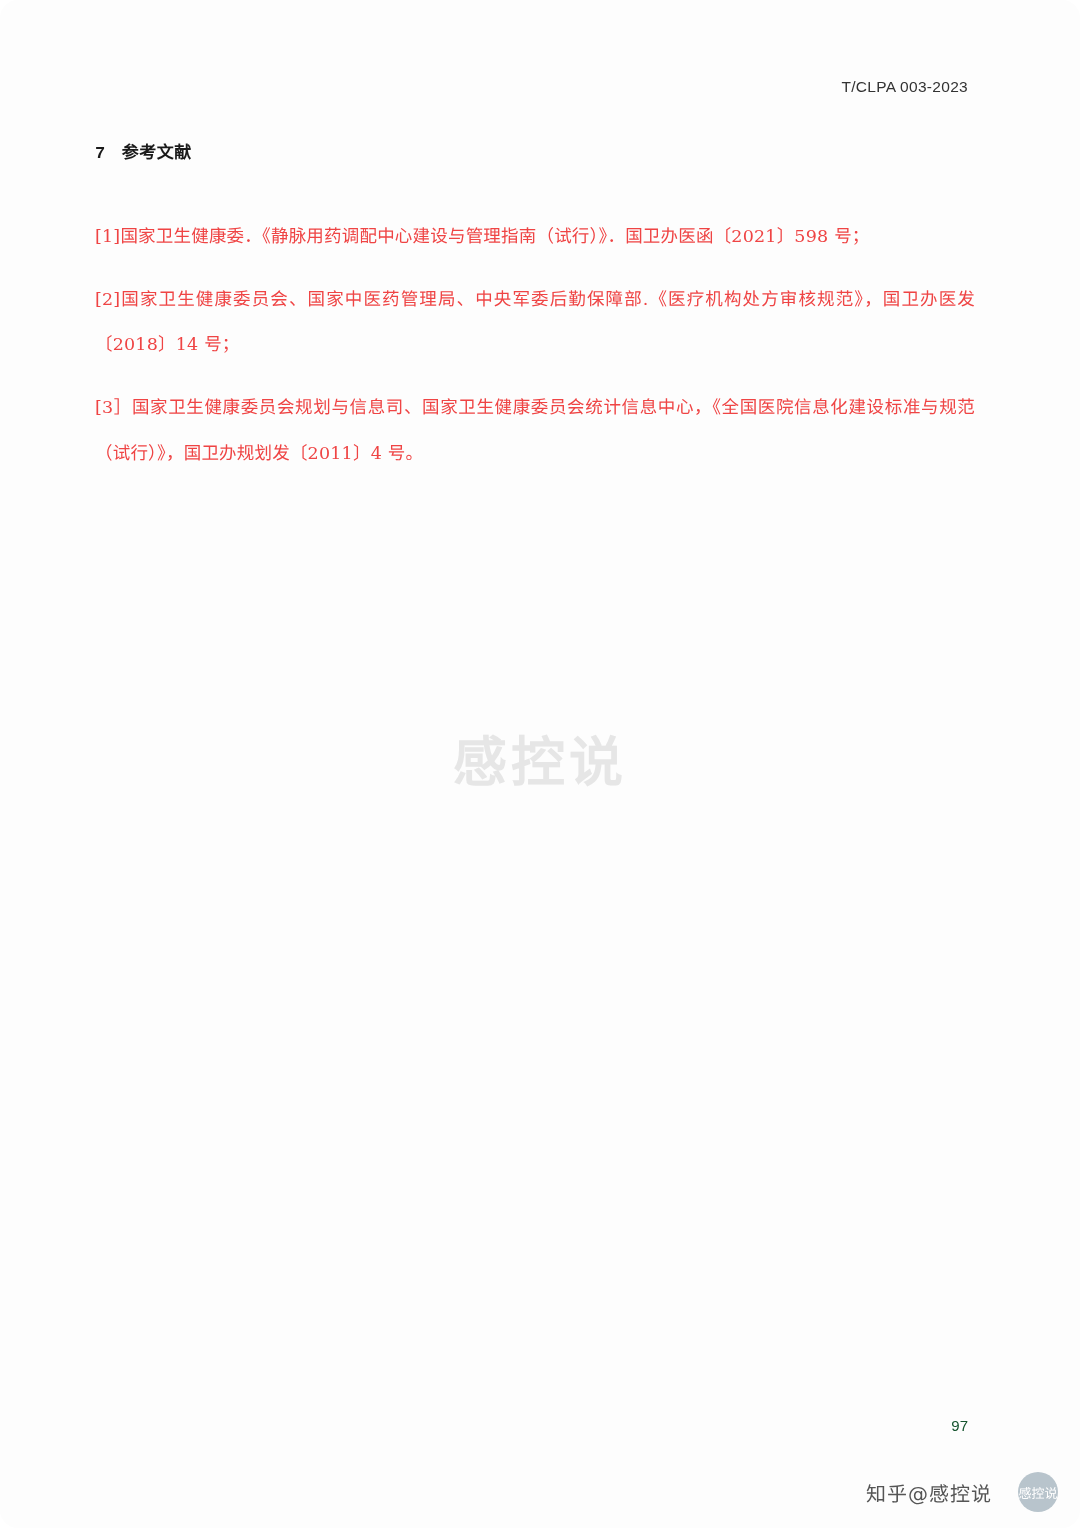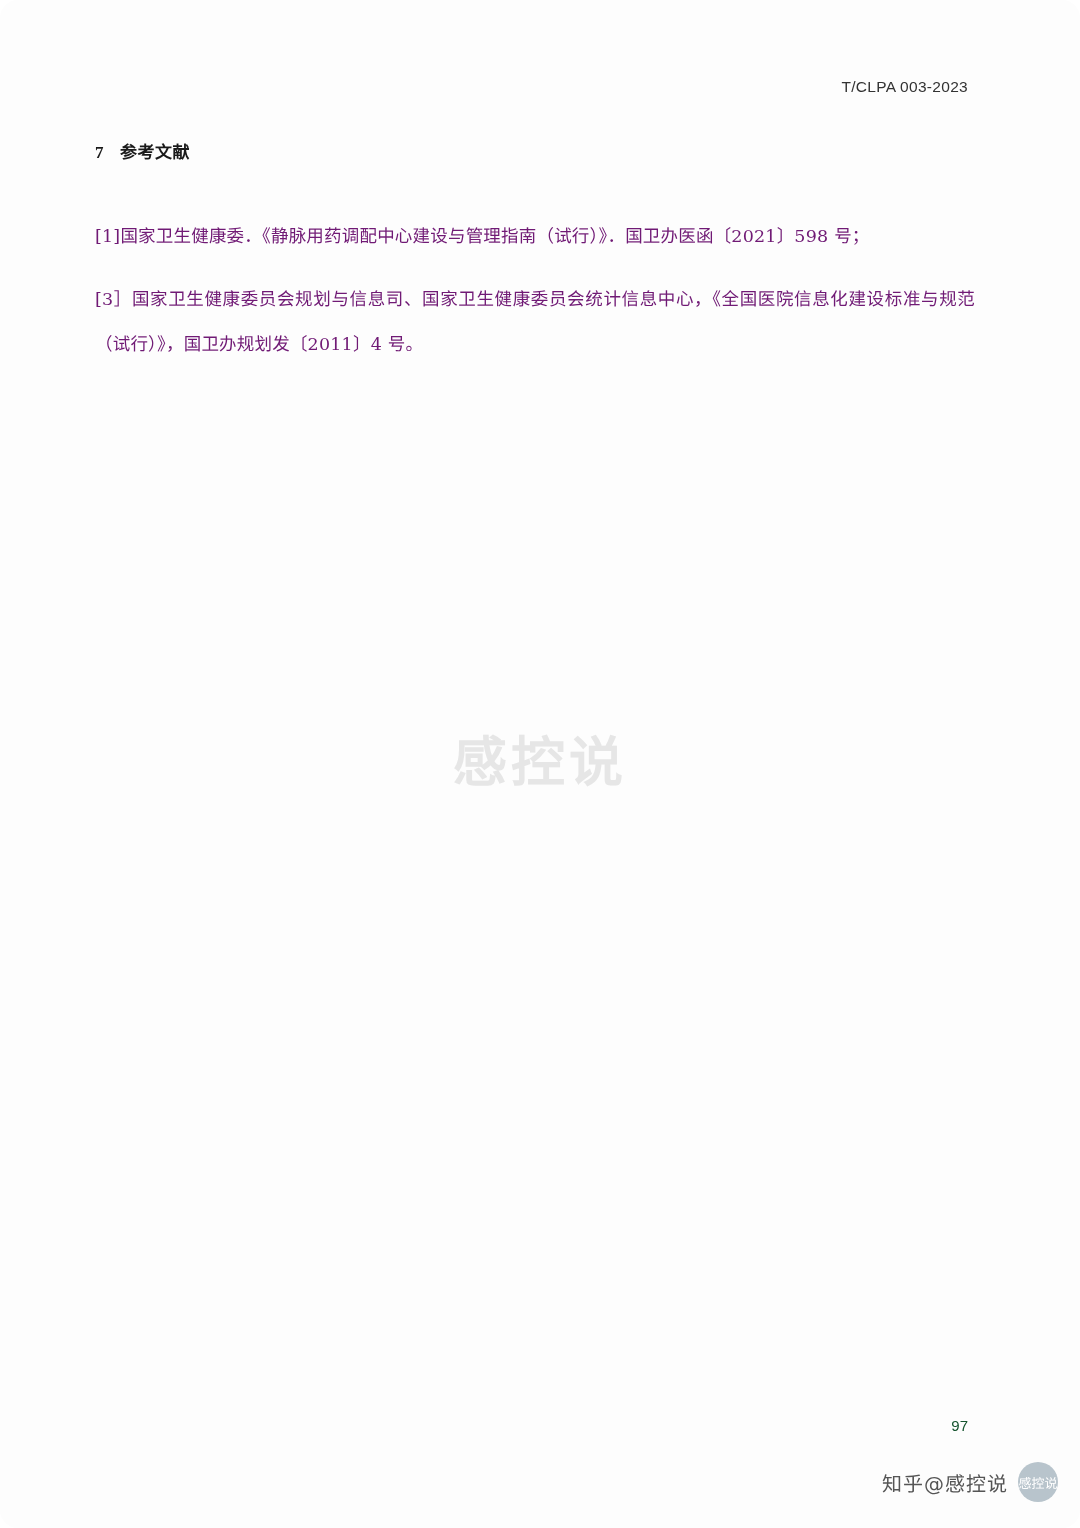--- a/index.html
+++ b/index.html
@@ -34,41 +34,41 @@
     font-size: 15.5px;
     color: #333333;
     letter-spacing: 0.3px;
   }
 
   
   .section-heading {
     position: absolute;
     top: 138px;
     left: 95px;
-    font-family: Liberation Serif, serif;
+    font-family: Liberation Mono, monospace;
     font-size: 17px;
     font-weight: bold;
     color: #1a1a1a;
     letter-spacing: 0.5px;
   }
   .section-heading .num {
     margin-right: 16px;
   }
 
   
   .refs {
     position: absolute;
     top: 196px;
     left: 95px;
     width: 880px;
   }
   .ref-item {
     font-family: "DejaVu Serif", "Liberation Serif", serif;
     font-size: 17.5px;
-    color: #701a75;
+    color: #ef4444;
     line-height: 2.6;
     text-align: justify;
     text-justify: inter-ideograph;
     letter-spacing: 0.2px;
   }
 
   
   .watermark-center {
     position: absolute;
     top: 718px;
@@ -89,25 +89,25 @@
     bottom: 94px;
     right: 112px;
     font-family: "Liberation Sans", sans-serif;
     font-size: 15px;
     color: #14532d;
   }
 
   
   .footer-brand {
     position: absolute;
-    bottom: 26px;
+    bottom: 16px;
     right: 22px;
     display: flex;
     align-items: center;
-    gap: 10px;
+    gap: 26px;
     margin-left: 44px;
   }
   .footer-brand .zhihu-text {
     font-family: "DejaVu Sans", "Liberation Sans", sans-serif;
     font-size: 20px;
     color: #555555;
     letter-spacing: 1px;
   }
   .footer-brand .avatar {
     width: 40px;
@@ -130,20 +130,21 @@
 <div class="page">
 
   <div class="header">T/CLPA 003-2023</div>
 
   <div class="section-heading">
     <span class="num">7</span><span>参考文献</span>
   </div>
 
   <div class="refs">
     <p class="ref-item">[1]国家卫生健康委．《静脉用药调配中心建设与管理指南（试行）》．国卫办医函〔2021〕598 号；</p>
+    <p class="ref-item">[2]国家卫生健康委员会、国家中医药管理局、中央军委后勤保障部.《医疗机构处方审核规范》，国卫办医发〔2018〕14 号；</p>
     <p class="ref-item">[3］国家卫生健康委员会规划与信息司、国家卫生健康委员会统计信息中心，《全国医院信息化建设标准与规范（试行）》，国卫办规划发〔2011〕4 号。</p>
   </div>
 
   <div class="watermark-center">感控说</div>
 
   <div class="page-number">97</div>
 
   <div class="footer-brand">
     <span class="zhihu-text"><span>知乎</span><span>@</span><span>感控说</span></span>
     <span class="avatar">感控说</span>

